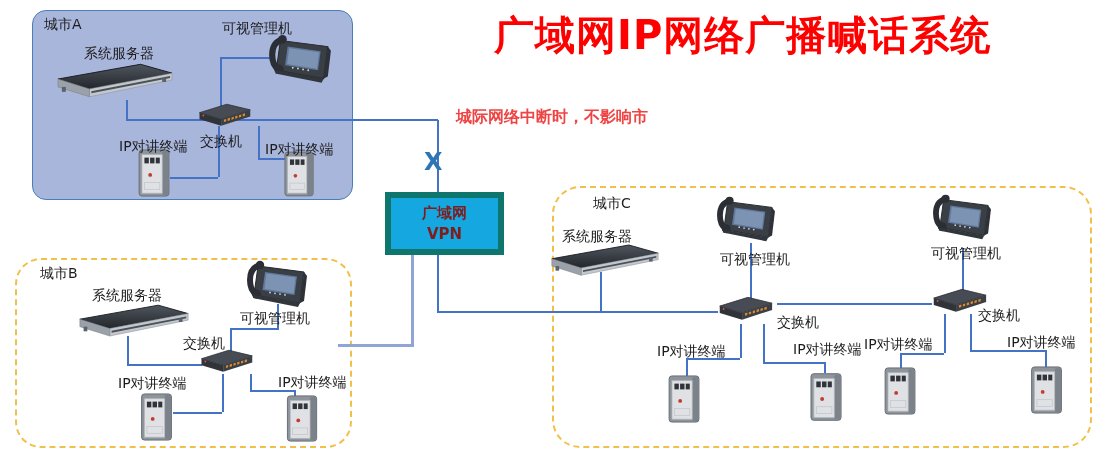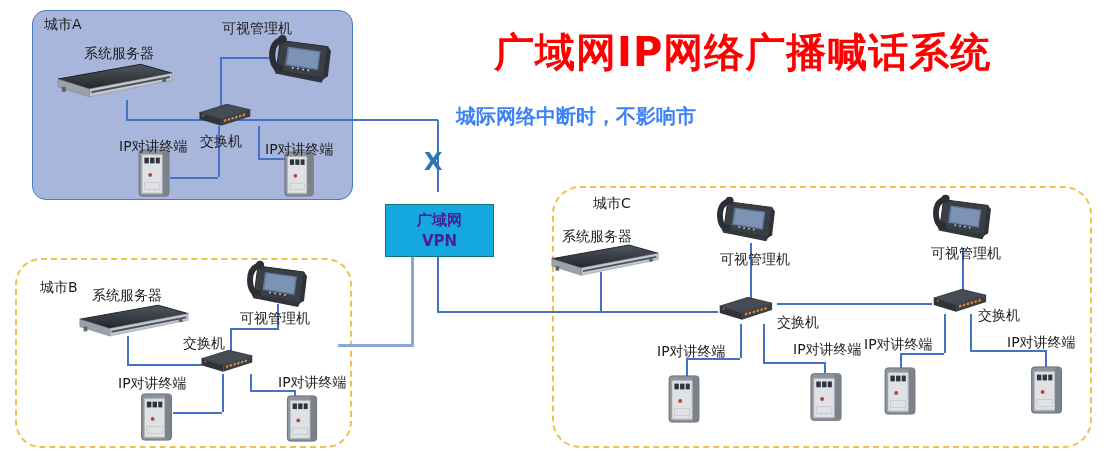--- a/index.html
+++ b/index.html
@@ -1,28 +1,28 @@
 <!DOCTYPE html>
 <html><head>
 <meta charset="utf-8">
 <style>
   html,body{margin:0;padding:0;background:#fff;}
   .stage{position:relative;width:1106px;height:464px;background:#fff;overflow:hidden;
          font-family:"DejaVu Sans","Liberation Sans",sans-serif;}
-  .title{position:absolute;left:494px;top:25px;font-size:40px;font-weight:bold;color:#ff0000;
+  .title{position:absolute;left:494px;top:8px;font-size:40px;font-weight:bold;color:#ff0000;
          white-space:nowrap;letter-spacing:1px;}
-  .note{position:absolute;left:456px;top:106px;font-size:20px;font-weight:bold;color:#3b82f6;
+  .note{position:absolute;left:456px;top:106px;font-size:16px;font-weight:bold;color:#ef4444;
         line-height:21px;white-space:nowrap;}
   .city-box{position:absolute;box-sizing:border-box;}
   .box-a{left:32px;top:10px;width:321px;height:190px;background:#a9b6dc;
          border:1.5px solid #4a7ebb;border-radius:14px;}
   .box-b{left:15px;top:258px;width:337px;height:190px;border:2px dashed #f0c04a;border-radius:26px;}
   .box-c{left:552px;top:186px;width:540px;height:262px;border:2px dashed #f0c04a;border-radius:28px;}
-  .vpn{position:absolute;left:385px;top:204px;width:107px;height:51px;background:#14a7e0;
-       border:1px solid #0f766e;color:#4c1d95;font-weight:bold;font-size:15px;line-height:1.4;
+  .vpn{position:absolute;left:385px;top:192px;width:107px;height:51px;background:#14a7e0;
+       border:6px solid #0f766e;color:#7f1d1d;font-weight:bold;font-size:15px;line-height:1.4;
        display:flex;flex-direction:column;align-items:center;justify-content:center;z-index:5;}
   .xmark{position:absolute;left:424px;top:148px;font-size:24px;font-weight:bold;color:#2e75b6;z-index:6;}
   .lbl{position:absolute;font-size:14px;color:#1c1c1c;white-space:nowrap;z-index:4;}
   .lbl.city{font-size:14px;}
   .ln{position:absolute;background:#4472c4;z-index:1;}
   .ln.h{height:2px;} .ln.v{width:2px;}
   .ln.light{background:#8fa5d6;}
   .ln.light.h{height:3px;} .ln.light.v{width:3px;}
   .dev{position:absolute;z-index:3;}
   .defs{position:absolute;width:0;height:0;overflow:hidden;}
@@ -145,21 +145,21 @@
     <span>VPN</span>
   </div>
 
   <span class="lbl city" style="left:44px;top:16px;">城市A</span>
   <span class="lbl" style="left:84px;top:45px;">系统服务器</span>
   <span class="lbl" style="left:222px;top:20px;">可视管理机</span>
   <span class="lbl" style="left:200px;top:133px;">交换机</span>
   <span class="lbl" style="left:119px;top:138px;">IP对讲终端</span>
   <span class="lbl" style="left:265px;top:141px;">IP对讲终端</span>
 
-  <span class="lbl city" style="left:40px;top:279px;">城市B</span>
+  <span class="lbl city" style="left:40px;top:265px;">城市B</span>
   <span class="lbl" style="left:92px;top:287px;">系统服务器</span>
   <span class="lbl" style="left:240px;top:310px;">可视管理机</span>
   <span class="lbl" style="left:183px;top:335px;">交换机</span>
   <span class="lbl" style="left:118px;top:375px;">IP对讲终端</span>
   <span class="lbl" style="left:278px;top:374px;">IP对讲终端</span>
 
   <span class="lbl city" style="left:593px;top:195px;">城市C</span>
   <span class="lbl" style="left:562px;top:228px;">系统服务器</span>
   <span class="lbl" style="left:720px;top:251px;">可视管理机</span>
   <span class="lbl" style="left:931px;top:245px;">可视管理机</span>

